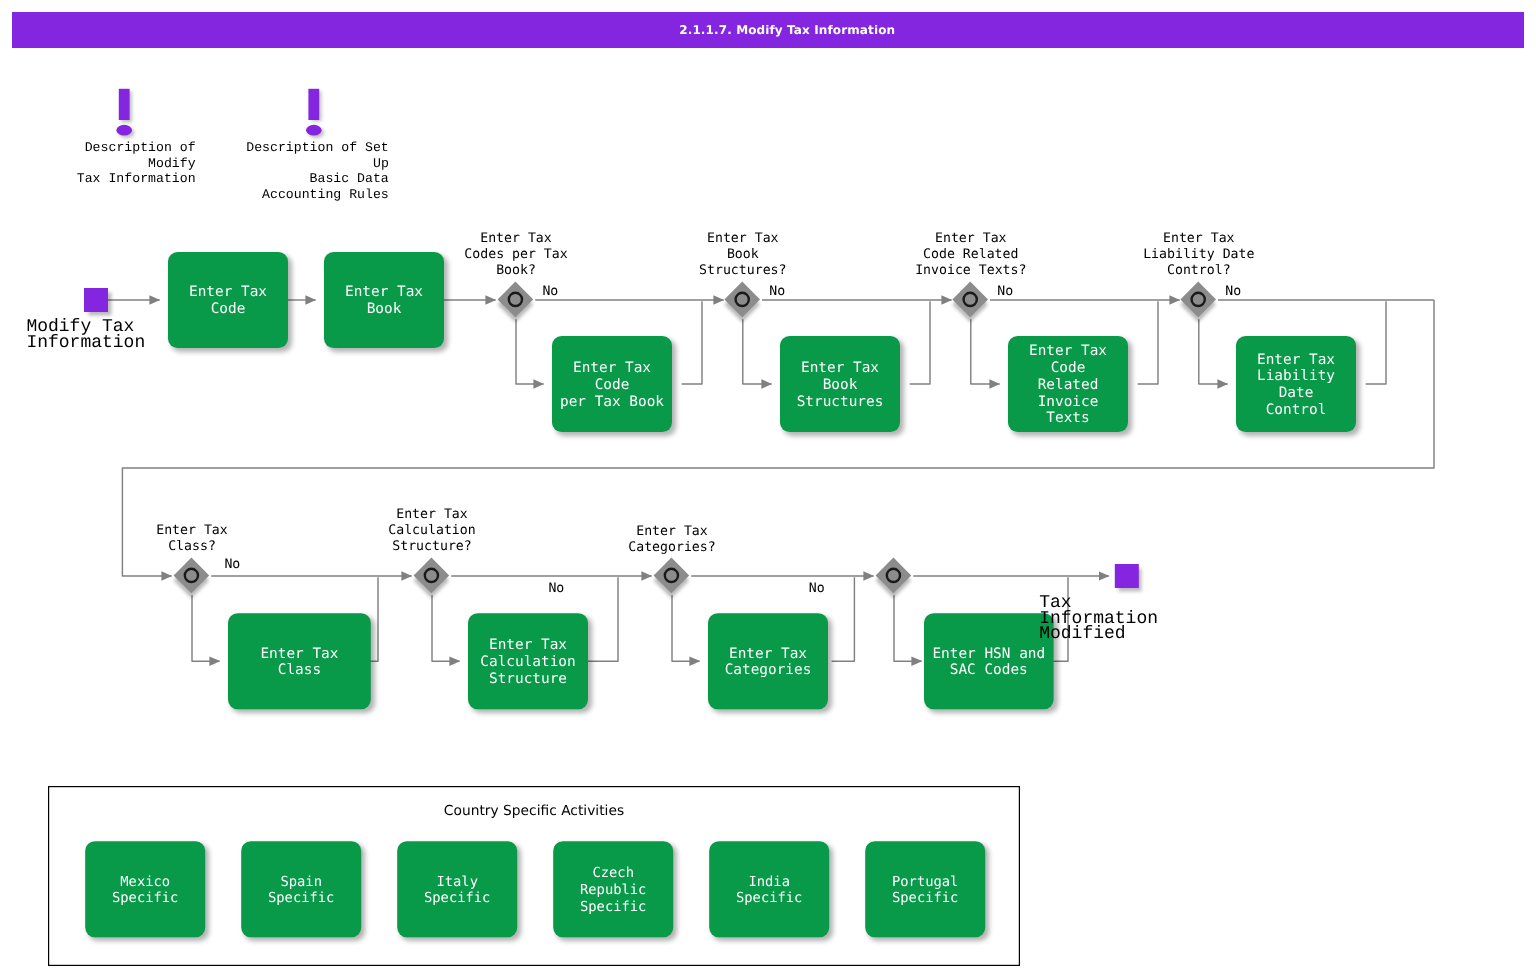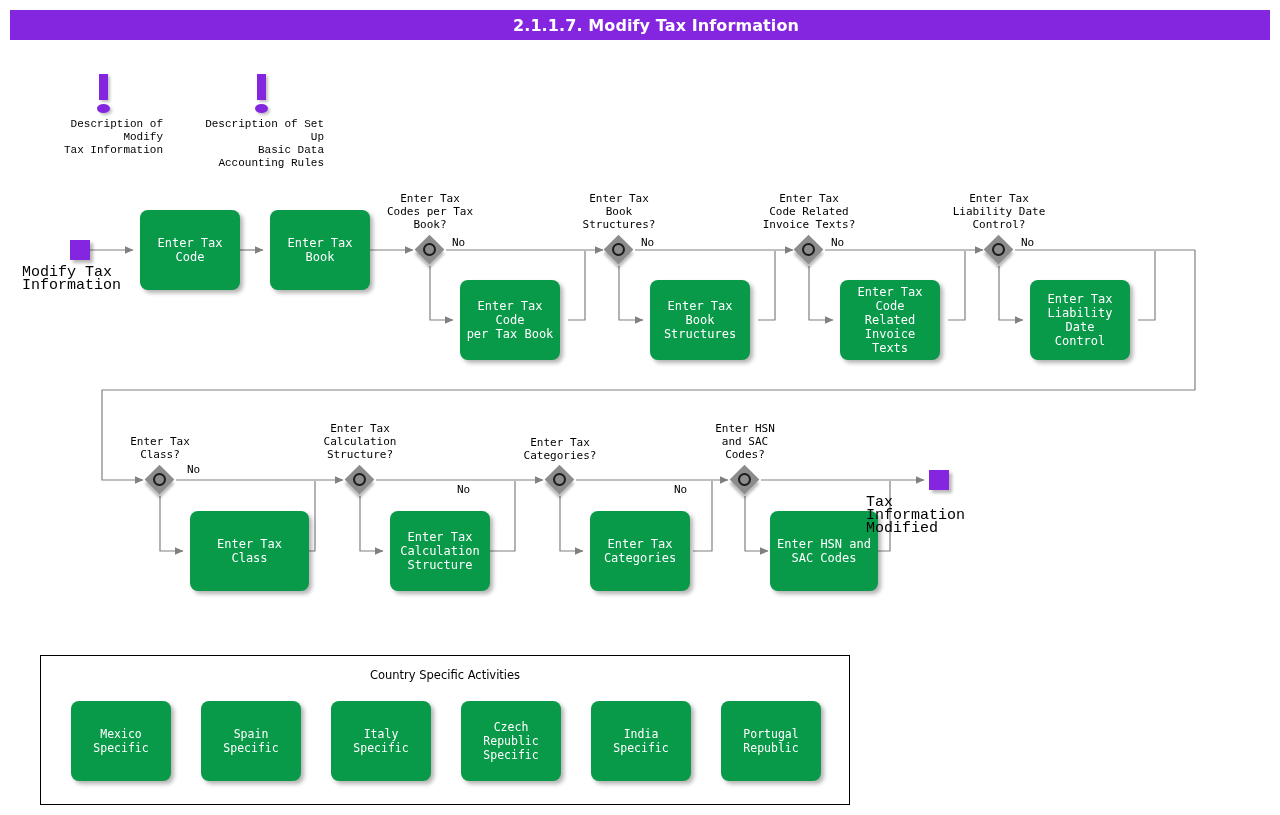--- a/index.html
+++ b/index.html
@@ -22,21 +22,21 @@
     left: 10px; top: 10px;
     width: 1260px; height: 30px;
     background: #8425e0;
     display: flex;
     align-items: center;
     justify-content: center;
   }
   #header-title {
     color: #ffffff;
     font-family: "DejaVu Sans", sans-serif;
-    font-size: 16px;
+    font-size: 10px;
     font-weight: bold;
     letter-spacing: .1px;
     margin-left: 32px;
   }
   
   #wires {
     position: absolute;
     left: 0; top: 0;
     width: 1280px; height: 815px;
     pointer-events: none;
@@ -339,33 +339,30 @@
     <div class="ring"></div>
   </div>
   <div class="gw-label" style="left:500px; top:436px; width:120px;">Enter Tax
 Categories?</div>
   <div class="no-label" style="left:674px; top:483px;">No</div>
 
   <div class="gateway" style="left:730px; top:465px;">
     <div class="dia"></div>
     <div class="ring"></div>
   </div>
-  <div class="gw-label" style="left:690px; top:422px; width:110px;">Enter HSN
-and SAC
-Codes?</div>
 
   <div class="event-sq" style="left:929px; top:470px;"></div>
   <div class="event-label" style="left:866px; top:496px; width:114px;">Tax
 Information
 Modified</div>
 
   <div id="country-group">
     <div id="country-title">Country Specific Activities</div>
     <div class="country-task" style="left:30px;">Mexico Specific</div>
     <div class="country-task" style="left:160px;">Spain Specific</div>
     <div class="country-task" style="left:290px;">Italy Specific</div>
     <div class="country-task" style="left:420px;">Czech Republic
 Specific</div>
     <div class="country-task" style="left:550px;">India Specific</div>
-    <div class="country-task" style="left:680px;">Portugal Republic</div>
+    <div class="country-task" style="left:680px;">Portugal Specific</div>
   </div>
 
 </div>
 
 </body></html>

